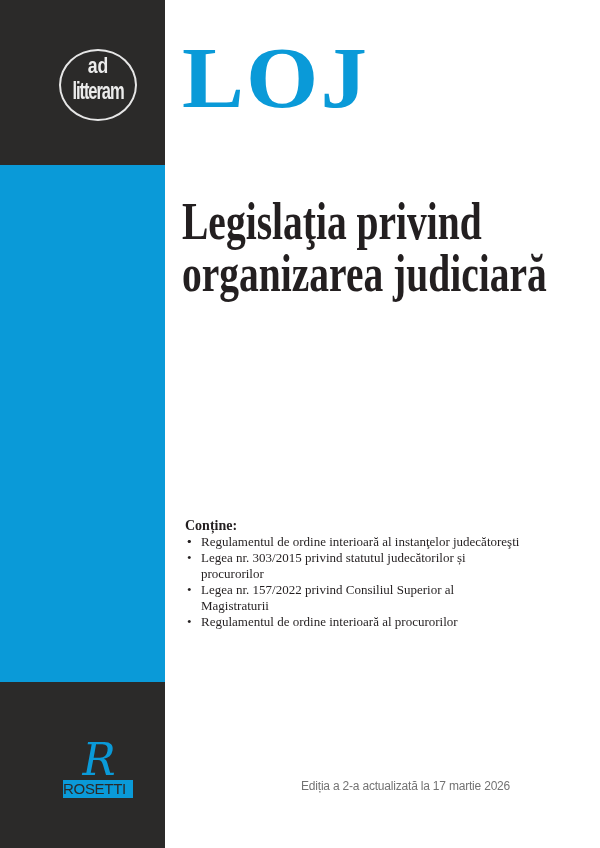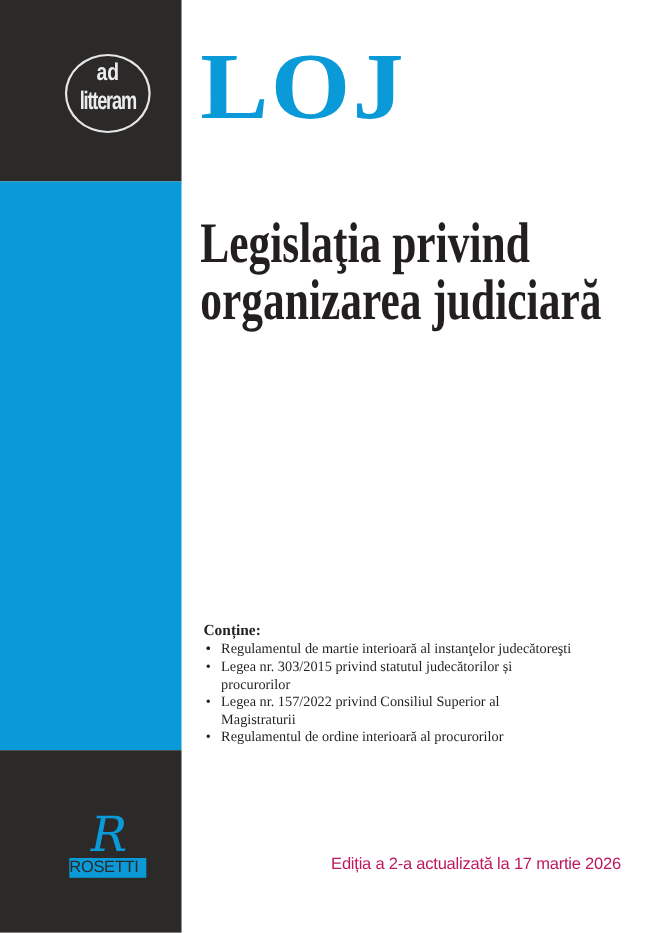--- a/index.html
+++ b/index.html
@@ -40,29 +40,29 @@
       font-family: "Liberation Serif", serif; font-weight: bold; font-size: 86px; line-height: 100px;
       color: #0a9ad8; letter-spacing: 2px; transform: scaleX(1.08); transform-origin: left;
     }
 
     .book-title {
       position: absolute; left: 182px; top: 196px; margin: 0;
       font-family: "Liberation Serif", serif; font-weight: bold; font-size: 52px; line-height: 52px;
       color: #231f20; transform: scaleX(0.76); transform-origin: left; white-space: nowrap;
     }
 
-    .contents { position: absolute; left: 185px; top: 517px; width: 410px; color: #231f20; margin-top: 48px; }
+    .contents { position: absolute; left: 185px; top: 517px; width: 410px; color: #231f20; }
     .contents .heading { font-family: "Liberation Serif", serif; font-weight: bold; font-size: 14px; line-height: 17px; }
     .contents ul { list-style: none; margin: 0; padding: 0; }
     .contents li { position: relative; padding-left: 16px; font-size: 13px; line-height: 16px; }
     .contents li .bullet { position: absolute; left: 2px; top: 0; font-size: 13px; }
 
     .edition {
       position: absolute; left: 301px; top: 776px;
-      font-family: "Liberation Sans", sans-serif; font-size: 15px; line-height: 20px; color: #be185d;
+      font-family: "Liberation Sans", sans-serif; font-size: 12px; line-height: 20px; color: #737373;
       letter-spacing: -0.2px;
     }
   </style>
 </head>
 <body>
 
 <div class="sidebar">
   <div class="sb-top"></div>
   <div class="sb-mid"></div>
   <div class="sb-bot"></div>
@@ -82,20 +82,20 @@
 
 <h2 class="book-title">
   <span>Legislaţia privind</span><br>
   <span>organizarea judiciară</span>
 </h2>
 
 <div class="contents">
   <div class="heading">Conține:</div>
   <ul>
     <li><span class="bullet">•</span></li>
-    <li><span class="bullet">•</span><span>Regulamentul de martie interioară al instanţelor judecătoreşti</span></li>
+    <li><span class="bullet">•</span><span>Regulamentul de ordine interioară al instanţelor judecătoreşti</span></li>
     <li style="width:300px"><span class="bullet">•</span><span>Legea nr. 303/2015 privind statutul judecătorilor și procurorilor</span></li>
     <li style="width:300px"><span class="bullet">•</span><span>Legea nr. 157/2022 privind Consiliul Superior al Magistraturii</span></li>
     <li><span class="bullet">•</span><span>Regulamentul de ordine interioară al procurorilor</span></li>
   </ul>
 </div>
 
 <div class="edition">Ediția a 2-a actualizată la 17 martie 2026</div>
 
 </body></html>

